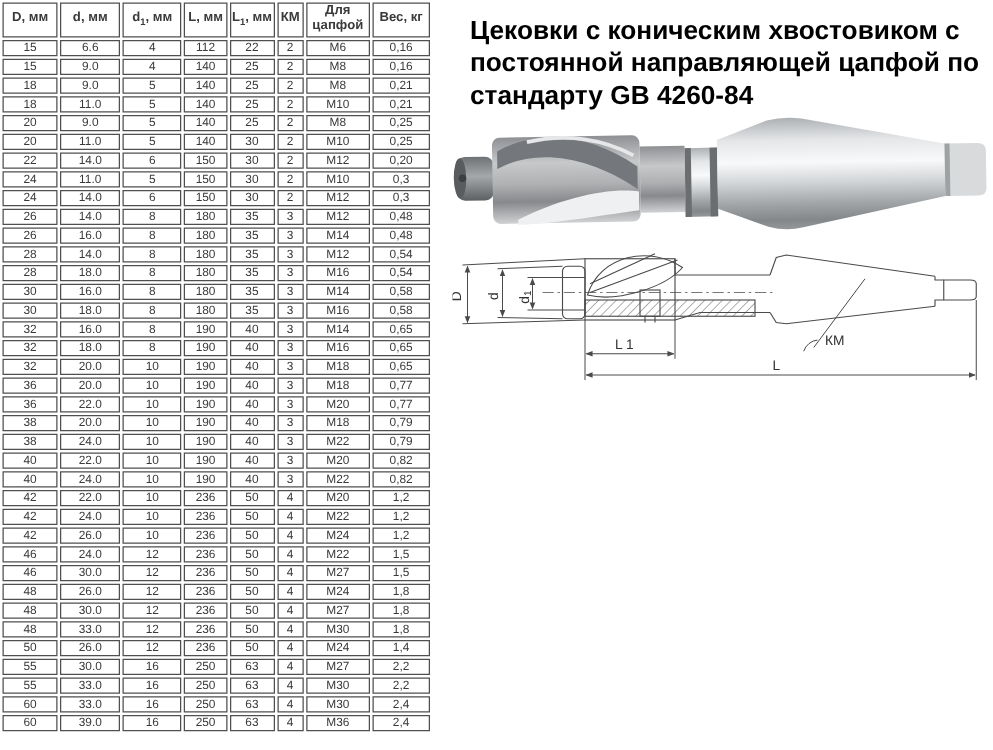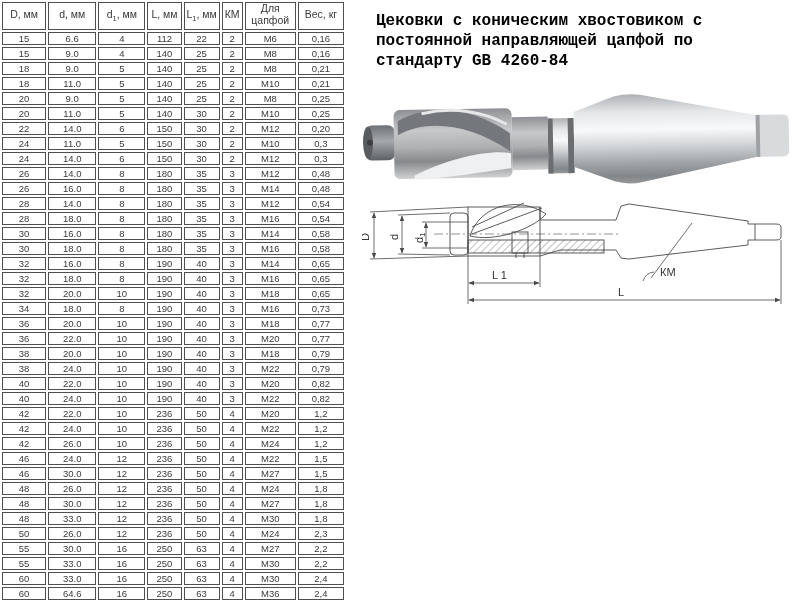--- a/index.html
+++ b/index.html
@@ -15,31 +15,31 @@
     border-collapse:separate;border-spacing:2px;
   }
   table.spec th,table.spec td{
     border:1px solid var(--table-border,#4f4f4f);
     background:#fff;
     color:var(--table-text,#3a3a3a);
     text-align:center;vertical-align:middle;
     padding:0;overflow:hidden;white-space:nowrap;
   }
   table.spec th{
-    height:26px;font-size:10.5px;font-weight:400;line-height:1.12;
+    height:26px;font-size:10.5px;font-weight:700;line-height:1.12;
     white-space:normal;
     text-align:center;
   }
   table.spec td{height:11px;font-size:9.5px;line-height:1;}
   table.spec sub{font-size:7.5px;}
   
   .title{
     position:absolute;left:376px;top:12px;width:412px;
-    font-size:16px;font-weight:700;color:var(--title-text,#000);
-    line-height:1.24;letter-spacing:0;font-family:Liberation Mono, monospace;
+    font-size:21px;font-weight:700;color:var(--title-text,#000);
+    line-height:1.24;letter-spacing:0;
   }
   svg.photo{position:absolute;left:362px;top:86px;width:432px;height:108px;}
   svg.drawing{position:absolute;left:362px;top:194px;width:430px;height:138px;}
   svg text{font-family:"Liberation Sans",sans-serif;font-size:11px;fill:#333;stroke:none;}
 </style>
 </head>
 <body>
 
 <table class="spec">
   <colgroup>
@@ -239,30 +239,20 @@
         <td>32</td>
         <td>20.0</td>
         <td>10</td>
         <td>190</td>
         <td>40</td>
         <td>3</td>
         <td>M18</td>
         <td>0,65</td>
       </tr>
       <tr>
-        <td>34</td>
-        <td>18.0</td>
-        <td>8</td>
-        <td>190</td>
-        <td>40</td>
-        <td>3</td>
-        <td>M16</td>
-        <td>0,73</td>
-      </tr>
-      <tr>
         <td>36</td>
         <td>20.0</td>
         <td>10</td>
         <td>190</td>
         <td>40</td>
         <td>3</td>
         <td>M18</td>
         <td>0,77</td>
       </tr>
       <tr>
@@ -396,21 +386,21 @@
         <td>1,8</td>
       </tr>
       <tr>
         <td>50</td>
         <td>26.0</td>
         <td>12</td>
         <td>236</td>
         <td>50</td>
         <td>4</td>
         <td>M24</td>
-        <td>2,3</td>
+        <td>1,4</td>
       </tr>
       <tr>
         <td>55</td>
         <td>30.0</td>
         <td>16</td>
         <td>250</td>
         <td>63</td>
         <td>4</td>
         <td>M27</td>
         <td>2,2</td>
@@ -430,21 +420,21 @@
         <td>33.0</td>
         <td>16</td>
         <td>250</td>
         <td>63</td>
         <td>4</td>
         <td>M30</td>
         <td>2,4</td>
       </tr>
       <tr>
         <td>60</td>
-        <td>64.6</td>
+        <td>39.0</td>
         <td>16</td>
         <td>250</td>
         <td>63</td>
         <td>4</td>
         <td>M36</td>
         <td>2,4</td>
       </tr>
     </tbody>
 </table>
 

